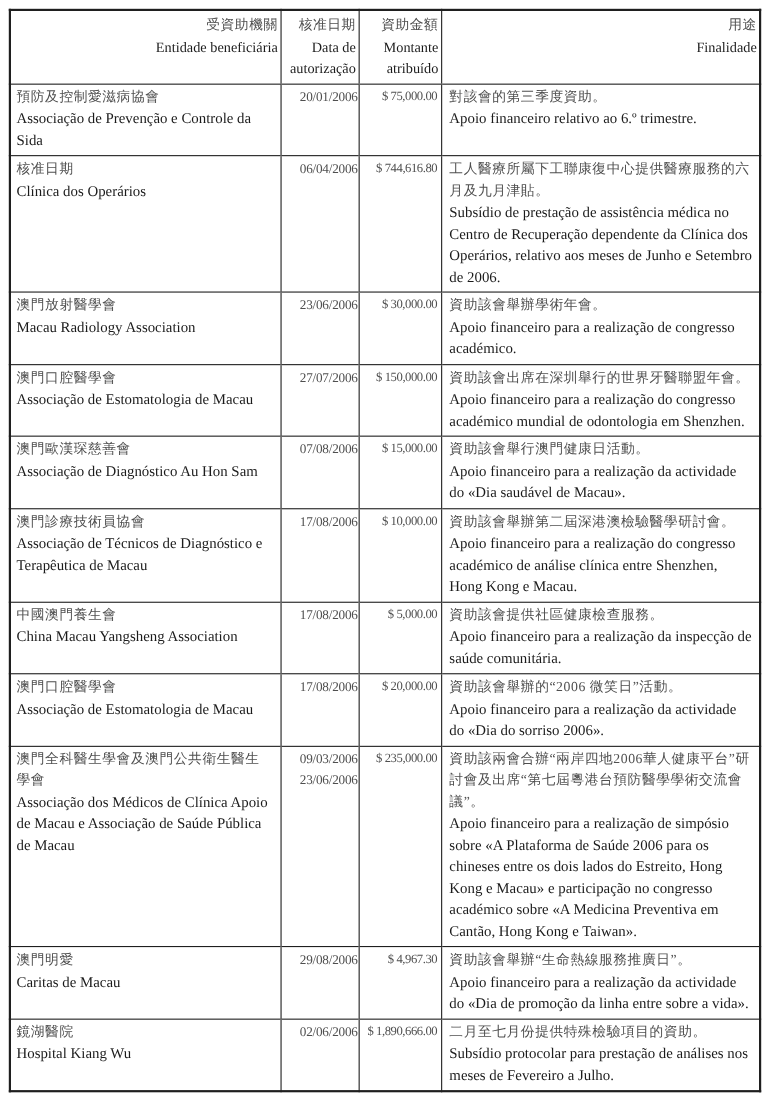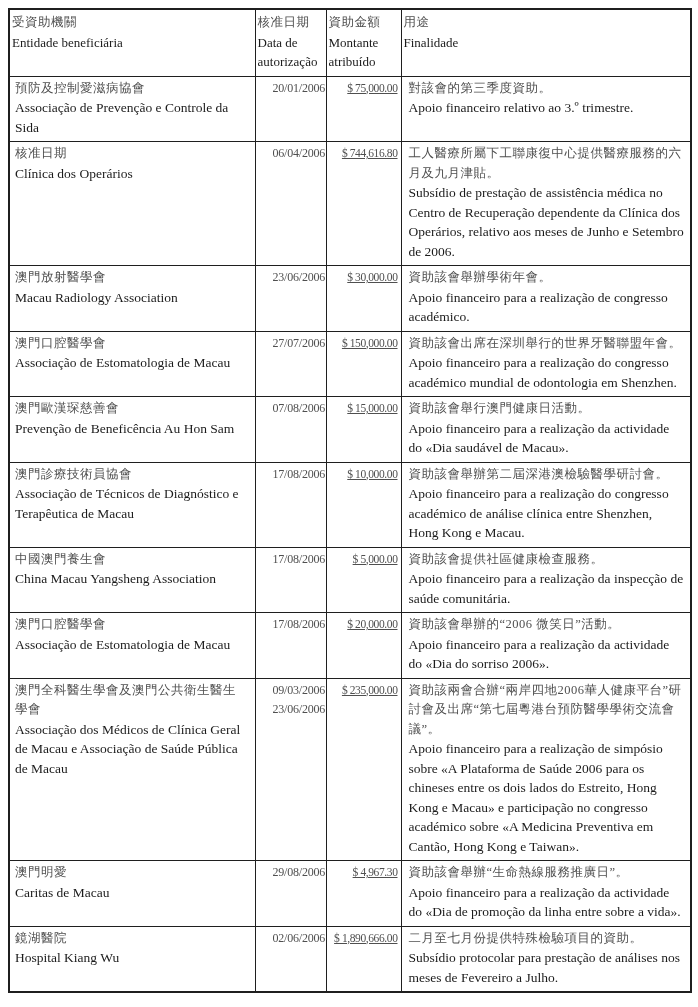--- a/index.html
+++ b/index.html
@@ -33,21 +33,21 @@
   col.c-amount  { width: 75px; }
   col.c-purpose { width: 290px; }
 
   th, td {
     border-left: 1px solid var(--border);
     vertical-align: top;
   }
   thead th {
     border-bottom: 1px solid var(--border);
     font-weight: normal;
-    text-align: left;
+    text-align: right;
     padding: 3px 2px 4px;
     font-size: 13px;
     line-height: 19.5px;
   }
   tr.row-start > td {
     border-top: 1px solid var(--border);
   }
   td.cell {
     padding: 2px 6px 4px;
     font-size: 13.5px;
@@ -64,21 +64,21 @@
     letter-spacing: 0.5px;
   }
   .pt {
     color: var(--text-latin);
   }
   .num {
     color: var(--text-cjk);
     font-size: 12px;
     letter-spacing: -0.2px;
   }
-  td.amount .num { font-size: 11.5px; letter-spacing: -0.4px; text-decoration: underline; }
+  td.amount .num { font-size: 11.5px; letter-spacing: -0.4px; }
 </style>
 </head>
 <body>
 
 <div class="page">
   <table class="subsidy-table">
     <colgroup>
       <col class="c-entity">
       <col class="c-date">
       <col class="c-amount">
@@ -111,21 +111,21 @@
             <div class="pt">Associação de Prevenção e Controle da Sida</div>
           </td>
           <td class="cell date">
             <div class="num">20/01/2006</div>
           </td>
           <td class="cell amount">
             <div class="num">$ 75,000.00</div>
           </td>
           <td class="cell purpose">
             <div class="zh">對該會的第三季度資助。</div>
-            <div class="pt">Apoio financeiro relativo ao 3.º trimestre.</div>
+            <div class="pt">Apoio financeiro relativo ao 6.º trimestre.</div>
           </td>
         </tr>
         <tr class="row-start">
           <td class="cell entity" rowspan="1">
             <div class="zh">核准日期</div>
             <div class="pt">Clínica dos Operários</div>
           </td>
           <td class="cell date">
             <div class="num">06/04/2006</div>
           </td>
@@ -165,21 +165,21 @@
             <div class="num">$ 150,000.00</div>
           </td>
           <td class="cell purpose">
             <div class="zh">資助該會出席在深圳舉行的世界牙醫聯盟年會。</div>
             <div class="pt">Apoio financeiro para a realização do congresso académico mundial de odontologia em Shenzhen.</div>
           </td>
         </tr>
         <tr class="row-start">
           <td class="cell entity" rowspan="1">
             <div class="zh">澳門歐漢琛慈善會</div>
-            <div class="pt">Prevenção de Beneficência Au Hon Sam</div>
+            <div class="pt">Associação de Diagnóstico Au Hon Sam</div>
           </td>
           <td class="cell date">
             <div class="num">07/08/2006</div>
           </td>
           <td class="cell amount">
             <div class="num">$ 15,000.00</div>
           </td>
           <td class="cell purpose">
             <div class="zh">資助該會舉行澳門健康日活動。</div>
             <div class="pt">Apoio financeiro para a realização da actividade do «Dia saudável de Macau».</div>
@@ -229,21 +229,21 @@
             <div class="num">$ 20,000.00</div>
           </td>
           <td class="cell purpose">
             <div class="zh">資助該會舉辦的“2006 微笑日”活動。</div>
             <div class="pt">Apoio financeiro para a realização da actividade do «Dia do sorriso 2006».</div>
           </td>
         </tr>
         <tr class="row-start">
           <td class="cell entity" rowspan="1">
             <div class="zh">澳門全科醫生學會及澳門公共衛生醫生學會</div>
-            <div class="pt">Associação dos Médicos de Clínica Geral de Macau e Associação de Saúde Pública de Macau</div>
+            <div class="pt">Associação dos Médicos de Clínica Apoio de Macau e Associação de Saúde Pública de Macau</div>
           </td>
           <td class="cell date">
             <div class="num">09/03/2006</div>
             <div class="num">23/06/2006</div>
           </td>
           <td class="cell amount">
             <div class="num">$ 235,000.00</div>
           </td>
           <td class="cell purpose">
             <div class="zh">資助該兩會合辦“兩岸四地2006華人健康平台”研討會及出席“第七屆粵港台預防醫學學術交流會議”。</div>

